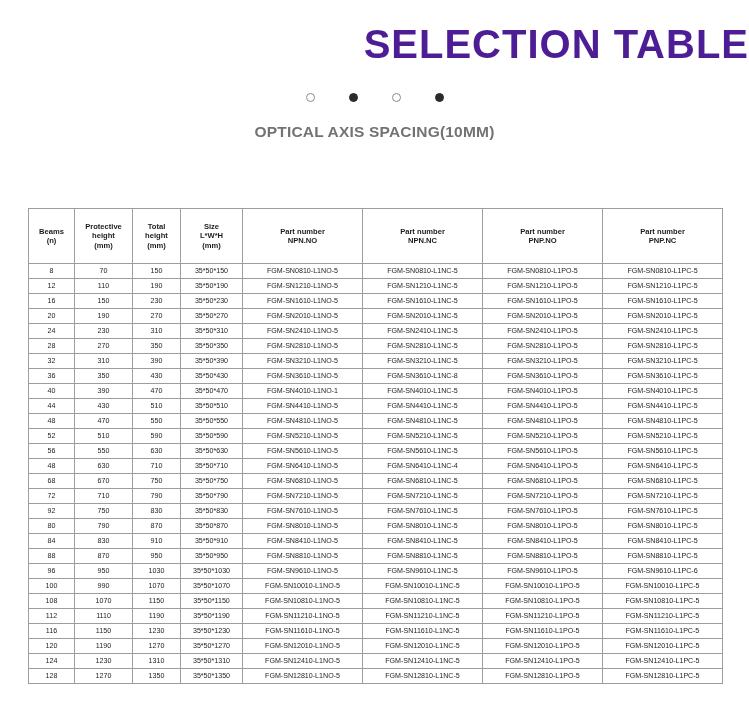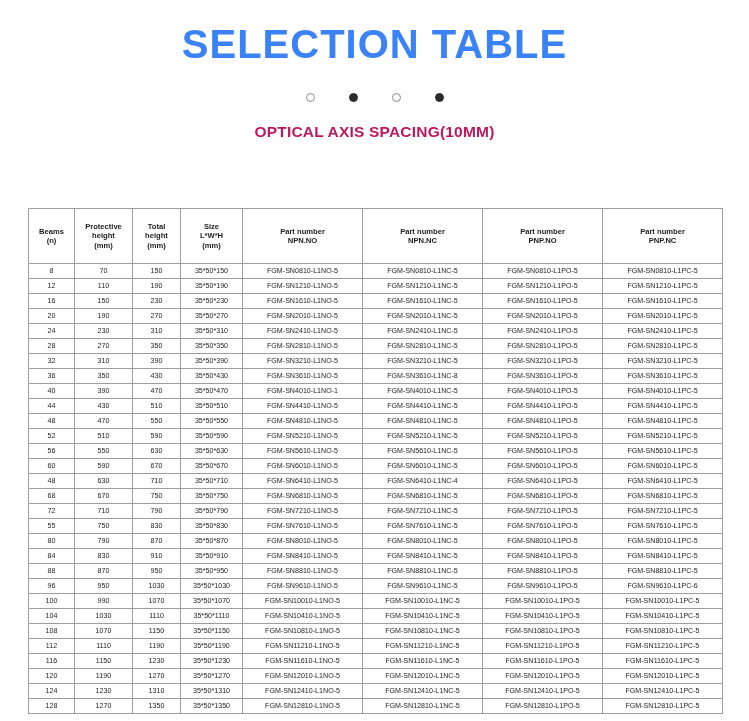--- a/index.html
+++ b/index.html
@@ -14,25 +14,25 @@
     color: #222;
     overflow: hidden;
   }
   .page {
     position: relative;
     width: 749px;
     height: 721px;
     box-sizing: border-box;
   }
   .title {
-    text-align: center;
+    text-align: right;
     font-size: 40px;
     font-weight: bold;
     letter-spacing: 1px;
-    color: #3b82f6;
+    color: #4c1d95;
     margin: 22px 0 0 0;
     font-family: "Liberation Sans", sans-serif;
   }
   .dots {
     display: flex;
     justify-content: center;
     align-items: center;
     gap: 34px;
     margin-top: 26px;
   }
@@ -45,21 +45,21 @@
   .dot.hollow {
     border: 1.5px solid #8a8a8a;
     background: #fff;
   }
   .dot.solid {
     background: #2b2b2b;
     border: 1.5px solid #2b2b2b;
   }
   .subtitle {
     text-align: center;
-    color: #be185d;
+    color: #737373;
     font-weight: bold;
     font-size: 15.5px;
     margin-top: 21px;
     letter-spacing: 0.2px;
   }
   .table-wrap {
     position: absolute;
     left: 28px;
     top: 186px;
     width: 694px;
@@ -295,30 +295,20 @@
             <td>56</td>
             <td>550</td>
             <td>630</td>
             <td>35*50*630</td>
             <td>FGM-SN5610-L1NO-5</td>
             <td>FGM-SN5610-L1NC-5</td>
             <td>FGM-SN5610-L1PO-5</td>
             <td>FGM-SN5610-L1PC-5</td>
           </tr>
           <tr>
-            <td>60</td>
-            <td>590</td>
-            <td>670</td>
-            <td>35*50*670</td>
-            <td>FGM-SN6010-L1NO-5</td>
-            <td>FGM-SN6010-L1NC-5</td>
-            <td>FGM-SN6010-L1PO-5</td>
-            <td>FGM-SN6010-L1PC-5</td>
-          </tr>
-          <tr>
             <td>48</td>
             <td>630</td>
             <td>710</td>
             <td>35*50*710</td>
             <td>FGM-SN6410-L1NO-5</td>
             <td>FGM-SN6410-L1NC-4</td>
             <td>FGM-SN6410-L1PO-5</td>
             <td>FGM-SN6410-L1PC-5</td>
           </tr>
           <tr>
@@ -335,21 +325,21 @@
             <td>72</td>
             <td>710</td>
             <td>790</td>
             <td>35*50*790</td>
             <td>FGM-SN7210-L1NO-5</td>
             <td>FGM-SN7210-L1NC-5</td>
             <td>FGM-SN7210-L1PO-5</td>
             <td>FGM-SN7210-L1PC-5</td>
           </tr>
           <tr>
-            <td>55</td>
+            <td>92</td>
             <td>750</td>
             <td>830</td>
             <td>35*50*830</td>
             <td>FGM-SN7610-L1NO-5</td>
             <td>FGM-SN7610-L1NC-5</td>
             <td>FGM-SN7610-L1PO-5</td>
             <td>FGM-SN7610-L1PC-5</td>
           </tr>
           <tr>
             <td>80</td>
@@ -395,30 +385,20 @@
             <td>100</td>
             <td>990</td>
             <td>1070</td>
             <td>35*50*1070</td>
             <td>FGM-SN10010-L1NO-5</td>
             <td>FGM-SN10010-L1NC-5</td>
             <td>FGM-SN10010-L1PO-5</td>
             <td>FGM-SN10010-L1PC-5</td>
           </tr>
           <tr>
-            <td>104</td>
-            <td>1030</td>
-            <td>1110</td>
-            <td>35*50*1110</td>
-            <td>FGM-SN10410-L1NO-5</td>
-            <td>FGM-SN10410-L1NC-5</td>
-            <td>FGM-SN10410-L1PO-5</td>
-            <td>FGM-SN10410-L1PC-5</td>
-          </tr>
-          <tr>
             <td>108</td>
             <td>1070</td>
             <td>1150</td>
             <td>35*50*1150</td>
             <td>FGM-SN10810-L1NO-5</td>
             <td>FGM-SN10810-L1NC-5</td>
             <td>FGM-SN10810-L1PO-5</td>
             <td>FGM-SN10810-L1PC-5</td>
           </tr>
           <tr>

